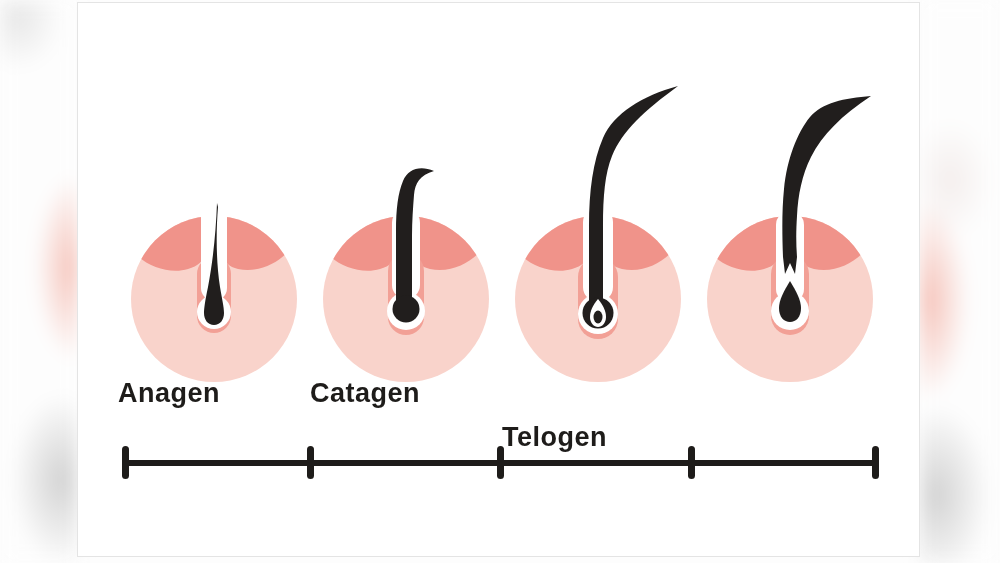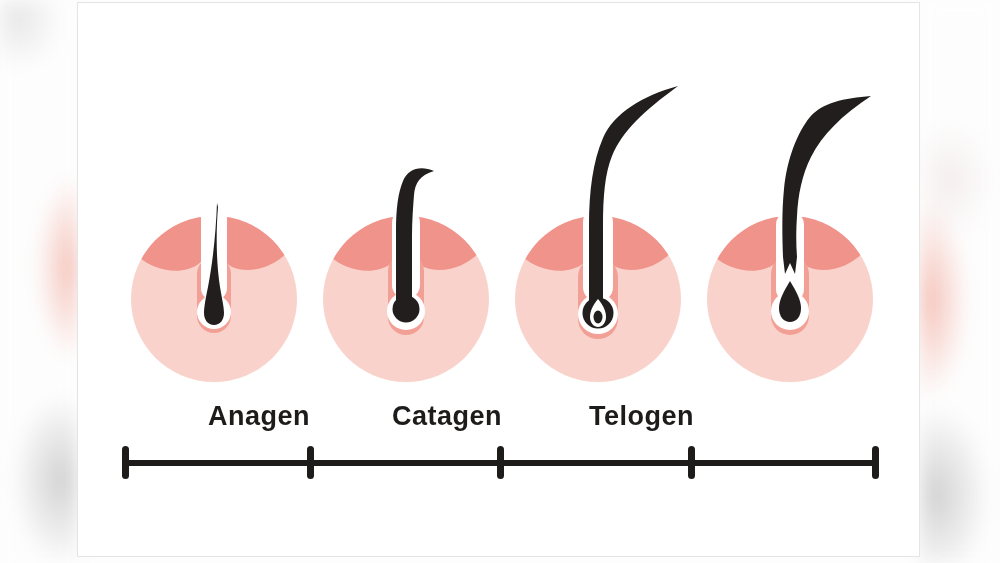--- a/index.html
+++ b/index.html
@@ -33,26 +33,26 @@
   #stage-anagen{left:40px;}
   #stage-catagen{left:232px;}
   #stage-telogen{left:424px;}
   #stage-exogen{left:616px;}
   .skin-fill{fill:var(--c-skin);}
   .epi-fill{fill:var(--c-epidermis);}
   .ring-fill{fill:var(--c-ring);}
   .white-fill{fill:#ffffff;}
   .hair-fill{fill:var(--c-hair);}
   .stage-label{
-    position:absolute;top:398px;width:192px;text-align:right;
+    position:absolute;top:375px;width:192px;text-align:left;
     font-size:27px;font-weight:bold;letter-spacing:0.5px;color:var(--c-text);
   }
   #label-anagen{left:40px;}
   #label-catagen{left:232px;}
-  #label-telogen{left:424px;}
+  #label-telogen{left:424px;margin-top:44px;}
   #label-exogen{left:616px;}
   .timeline{position:absolute;left:0;top:0;width:100%;height:100%;pointer-events:none;}
   .timeline-line{
     position:absolute;left:48px;top:457px;width:750px;height:6px;
     background:var(--c-line);border-radius:3px;
   }
   .timeline-tick{
     position:absolute;top:443px;width:7px;height:33px;
     background:var(--c-line);border-radius:4px;
   }

